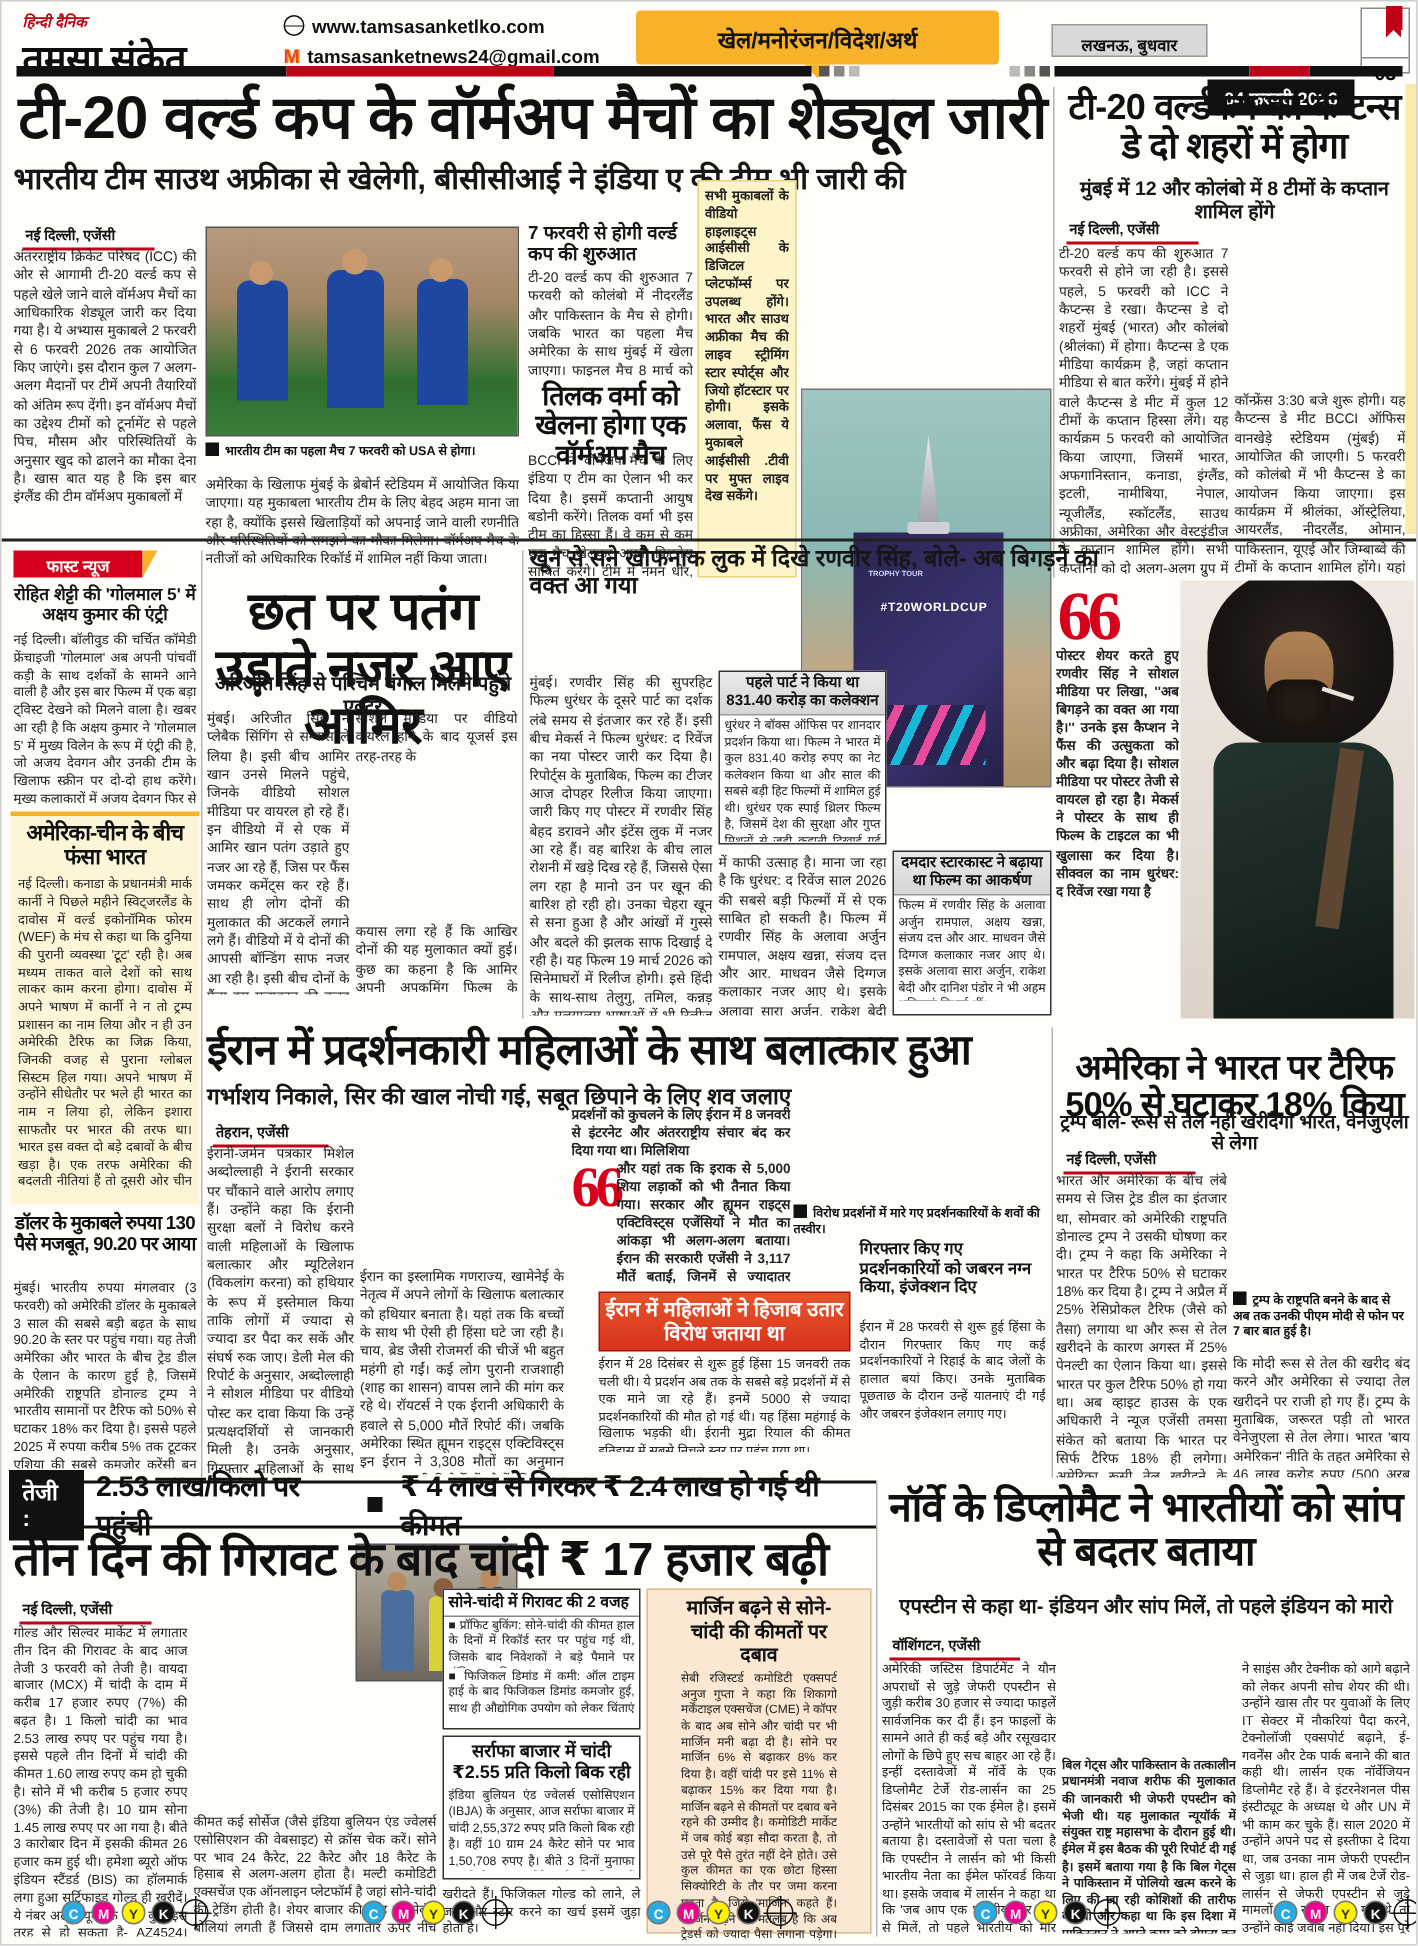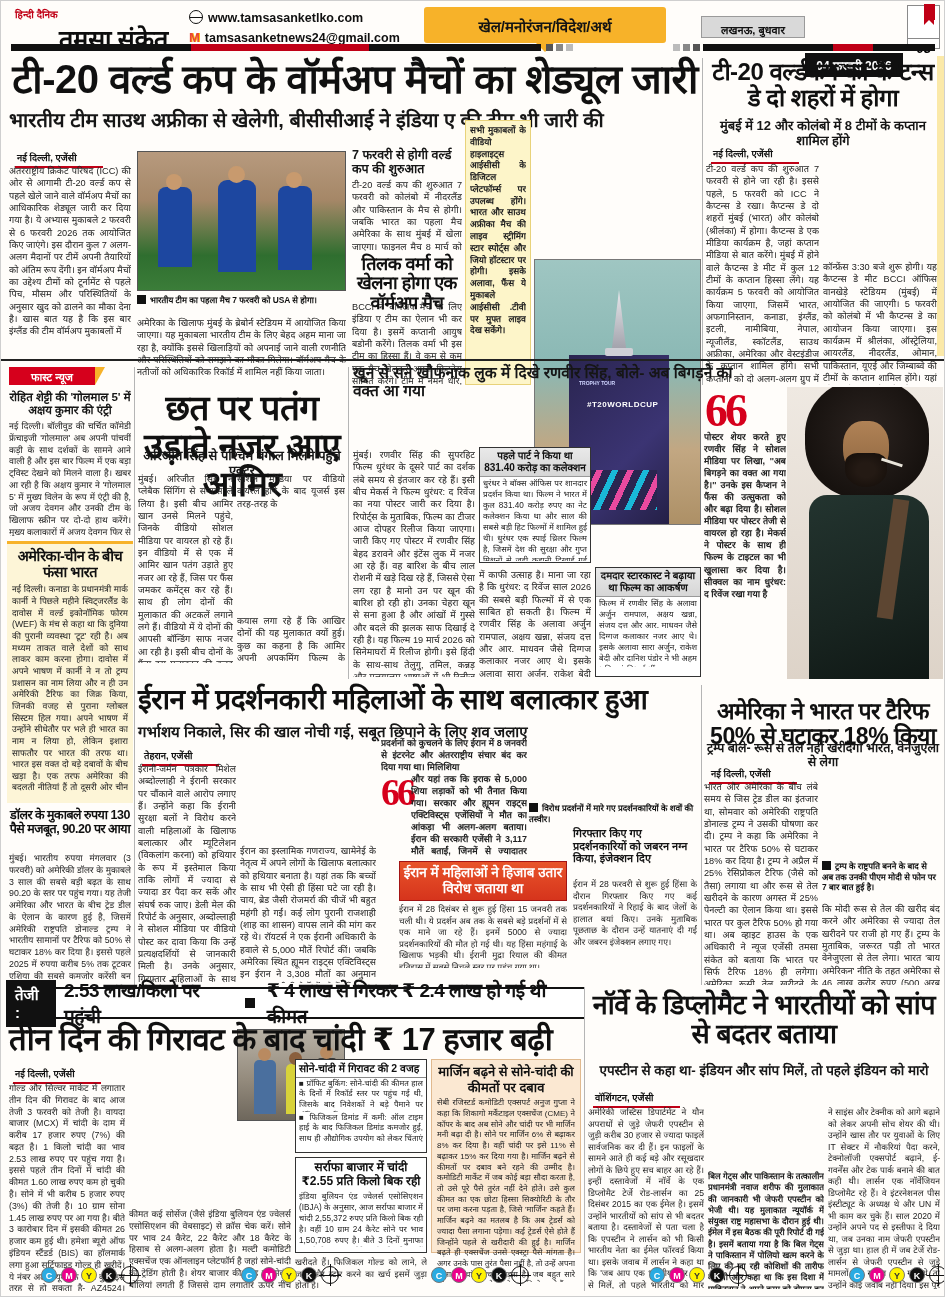--- a/index.html
+++ b/index.html
@@ -15,22 +15,22 @@
   .byline { font-size:9.5px; font-weight:800; color:#111; border-bottom:2px solid #c00016;
             display:inline-block; padding:0 26px 2px 2px; }
   .photo { border:1px solid #555; overflow:hidden; position:relative; }
   .caption { font-size:8.4px; font-weight:700; color:#111; line-height:1.25; }
   .capmark { display:inline-block; width:9px; height:9px; background:#111; margin-right:4px; vertical-align:-1px; }
   .vrule { width:1px; background:#b5b5b5; }
   .boxed { border:1.5px solid #333; background:#fff; overflow:hidden; }
   .boxhead { font-weight:900; text-align:center; color:#111; line-height:1.2; }
   .graybar { background:linear-gradient(#e9e9e9,#d6d6d6); }
   
-  .tagline { color:#c00016; font-size:10px; font-weight:700; }
-  .mast-title { font-size:25px; font-weight:900; color:#0d0d0d; letter-spacing:0; font-family:"Liberation Serif","DejaVu Serif",serif;margin-left:44px; }
+  .tagline { color:#c00016; font-size:10px; font-weight:700; font-style:italic; }
+  .mast-title { font-size:25px; font-weight:900; color:#0d0d0d; letter-spacing:0; font-family:"Liberation Serif","DejaVu Serif",serif; }
   .contact { font-size:12.5px; font-weight:800; color:#101010; line-height:1.5; }
   .gicon { display:inline-block; width:14px; height:14px; border:1.6px solid #111; border-radius:50%;
            position:relative; margin-right:5px; vertical-align:-2px;
            background:radial-gradient(circle at 50% 50%, transparent 45%, transparent 46%),
                       linear-gradient(#111 1px, transparent 1px) 0 6px/14px 14px; }
   .micon { display:inline-block; font-weight:900; color:#e94335; margin-right:5px; font-size:13px;
            text-shadow:1px 0 #fbbc05; }
   .sec-tab { background:#f7b229; border-radius:3px; text-align:center; font-weight:900; font-size:15px;
              color:#141414; padding-top:9px; }
   .sec-tab .pt { position:absolute; left:50%; bottom:-9px; margin-left:-9px; width:0; height:0;
@@ -272,21 +272,21 @@
     <div class="boxhead" style="font-size:10.5px; text-align:left; padding:2px 3px; border-bottom:1px solid #888;">सोने-चांदी में गिरावट की 2 वजह</div>
     <div class="body" style="font-size:8px; padding:1px 3px; height:34px;">■ प्रॉफिट बुकिंग: सोने-चांदी की कीमत हाल के दिनों में रिकॉर्ड स्तर पर पहुंच गई थी, जिसके बाद निवेशकों ने बड़े पैमाने पर प्रॉफिट बुक किया।</div>
     <div class="body" style="font-size:8px; padding:1px 3px; height:32px;">■ फिजिकल डिमांड में कमी: ऑल टाइम हाई के बाद फिजिकल डिमांड कमजोर हुई, साथ ही औद्योगिक उपयोग को लेकर चिंताएं भी बढ़ीं।</div>
   </div>
   <div class="abs boxed" style="left:294px; top:1156px; width:132px; height:96px; border-width:1px;">
     <div class="boxhead" style="font-size:12px; padding:2px 2px;">सर्राफा बाजार में चांदी ₹2.55 प्रति किलो बिक रही</div>
     <div class="body" style="font-size:8.2px; padding:1px 3px; height:56px;">इंडिया बुलियन एंड ज्वेलर्स एसोसिएशन (IBJA) के अनुसार, आज सर्राफा बाजार में चांदी 2,55,372 रुपए प्रति किलो बिक रही है। वहीं 10 ग्राम 24 कैरेट सोने पर भाव 1,50,708 रुपए है। बीते 3 दिनों मुनाफा वसूली के कारण सोने-चांदी की कीमत में गिरावट आई थी।</div>
   </div>
   <div class="abs body" style="left:294px; top:1256px; width:132px; height:32px; font-size:8.6px;">खरीदते हैं। फिजिकल गोल्ड को लाने, ले जाने और स्टोर करने का खर्च इसमें जुड़ा होता है।</div>
 
-  <div class="abs peachbox" style="left:430px; top:1058px; width:150px; height:194px; padding:4px 5px;">
+  <div class="abs peachbox" style="left:430px; top:1058px; width:150px; height:230px; padding:4px 22px;">
     <div class="boxhead" style="font-size:13px;">मार्जिन बढ़ने से सोने-चांदी की कीमतों पर दबाव</div>
     <div class="body" style="font-size:8px; height:184px; margin-top:3px;">सेबी रजिस्टर्ड कमोडिटी एक्सपर्ट अनुज गुप्ता ने कहा कि शिकागो मर्केंटाइल एक्सचेंज (CME) ने कॉपर के बाद अब सोने और चांदी पर भी मार्जिन मनी बढ़ा दी है। सोने पर मार्जिन 6% से बढ़ाकर 8% कर दिया है। वहीं चांदी पर इसे 11% से बढ़ाकर 15% कर दिया गया है। मार्जिन बढ़ने से कीमतों पर दबाव बने रहने की उम्मीद है। कमोडिटी मार्केट में जब कोई बड़ा सौदा करता है, तो उसे पूरे पैसे तुरंत नहीं देने होते। उसे कुल कीमत का एक छोटा हिस्सा सिक्योरिटी के तौर पर जमा करना पड़ता है, जिसे 'मार्जिन' कहते हैं। मार्जिन बढ़ने का मतलब है कि अब ट्रेडर्स को ज्यादा पैसा लगाना पड़ेगा। कई ट्रेडर्स ऐसे होते हैं जिन्होंने पहले से खरीदारी की हुई है। मार्जिन बढ़ते ही एक्सचेंज उनसे एक्स्ट्रा पैसे मांगता है। अगर उनके पास तुरंत पैसा नहीं है, तो उन्हें अपना सोना या चांदी बेचना पड़ता है। जब बहुत सारे लोग एक साथ बेचते हैं, तो दाम गिरने लगते हैं।</div>
   </div>
 
   <div class="abs vrule" style="left:583px; top:986px; height:304px;"></div>
 
   <div class="abs hl" style="left:587px; top:990px; width:352px; font-size:27px; text-align:center;">नॉर्वे के डिप्लोमैट ने भारतीयों को सांप से बदतर बताया</div>
   <div class="abs sub" style="left:587px; top:1062px; width:352px; font-size:13.5px; text-align:center;">एपस्टीन से कहा था- इंडियन और सांप मिलें, तो पहले इंडियन को मारो</div>
   <div class="abs" style="left:592px; top:1086px;"><span class="byline">वॉशिंगटन, एजेंसी</span></div>
   <div class="abs body" style="left:587px; top:1106px; width:116px; height:182px; font-size:8.6px;">अमेरिकी जस्टिस डिपार्टमेंट ने यौन अपराधों से जुड़े जेफरी एपस्टीन से जुड़ी करीब 30 हजार से ज्यादा फाइलें सार्वजनिक कर दी हैं। इन फाइलों के सामने आते ही कई बड़े और रसूखदार लोगों के छिपे हुए सच बाहर आ रहे हैं। इन्हीं दस्तावेजों में नॉर्वे के एक डिप्लोमैट टेर्जे रोड-लार्सन का 25 दिसंबर 2015 का एक ईमेल है। इसमें उन्होंने भारतीयों को सांप से भी बदतर बताया है। दस्तावेजों से पता चला है कि एपस्टीन ने लार्सन को भी किसी भारतीय नेता का ईमेल फॉरवर्ड किया था। इसके जवाब में लार्सन ने कहा था कि 'जब आप एक भारतीय और सांप से मिलें, तो पहले भारतीय को मार डालो।' हालांकि ये अभी तक क्लियर नहीं है कि लार्सन ने भारतीयों के खिलाफ ये क्यों लिखा था। एपस्टीन फाइल्स से ये भी पता चला था कि लार्सन ने 2013 में</div>

